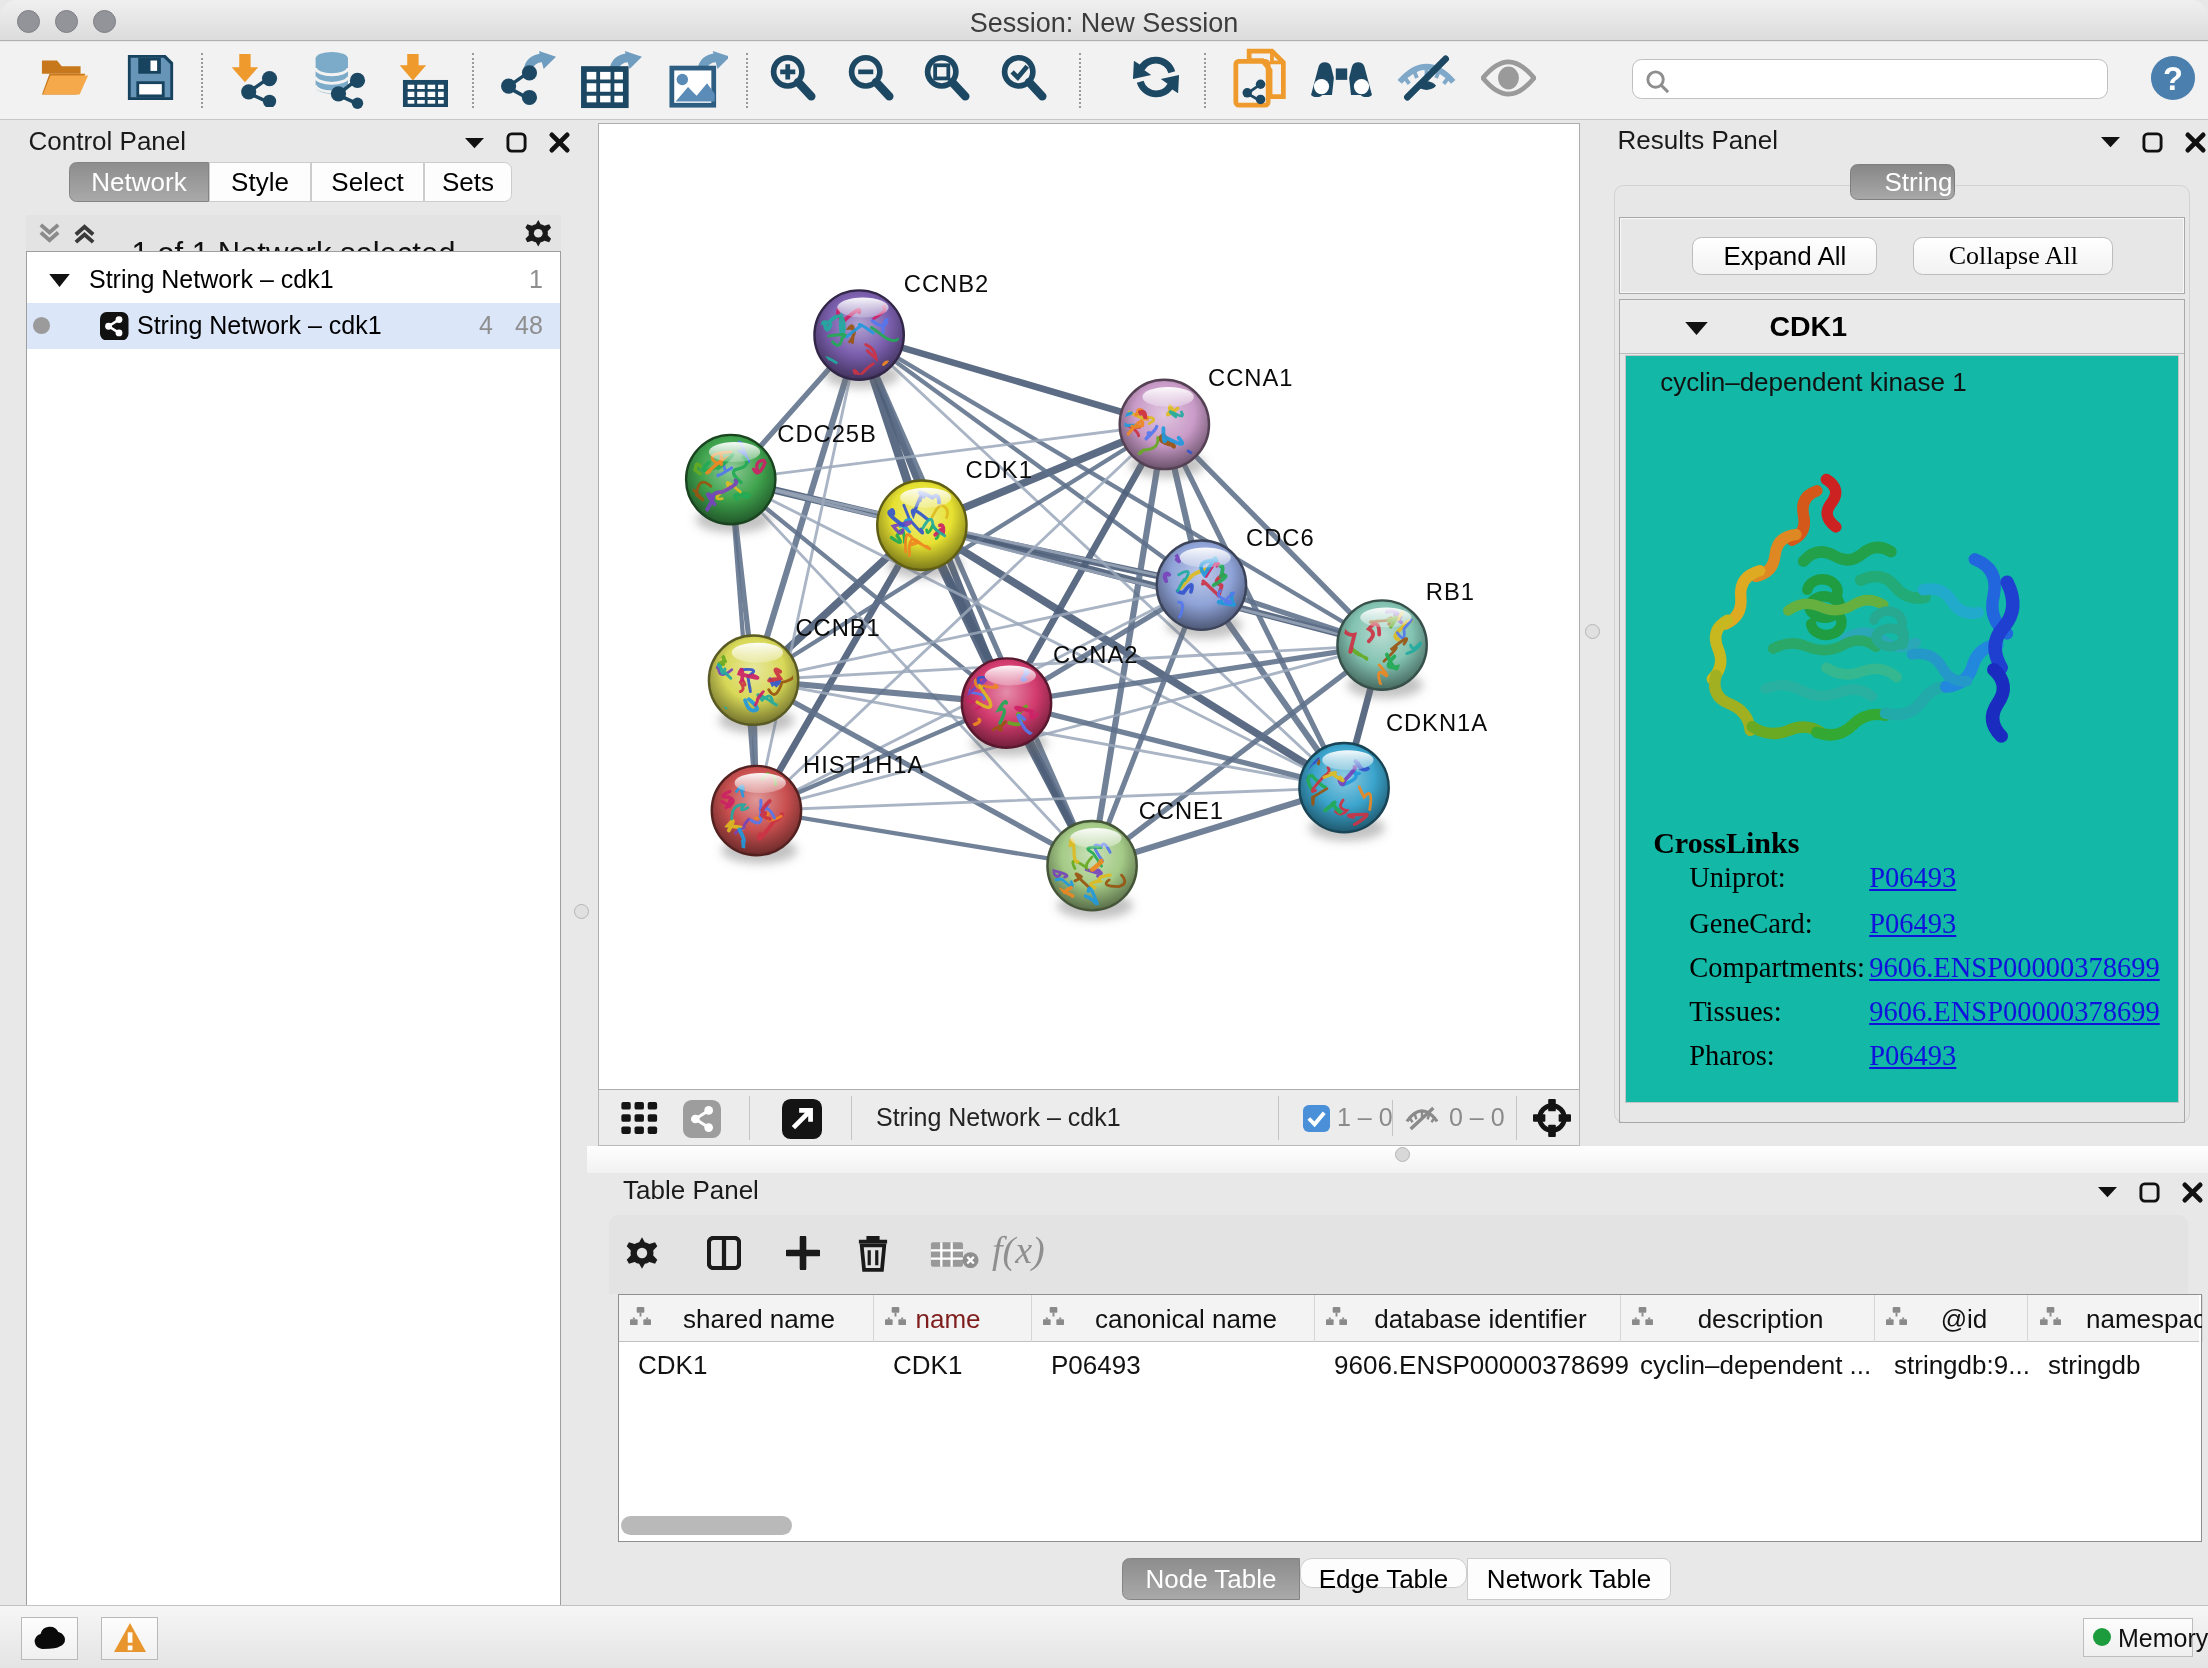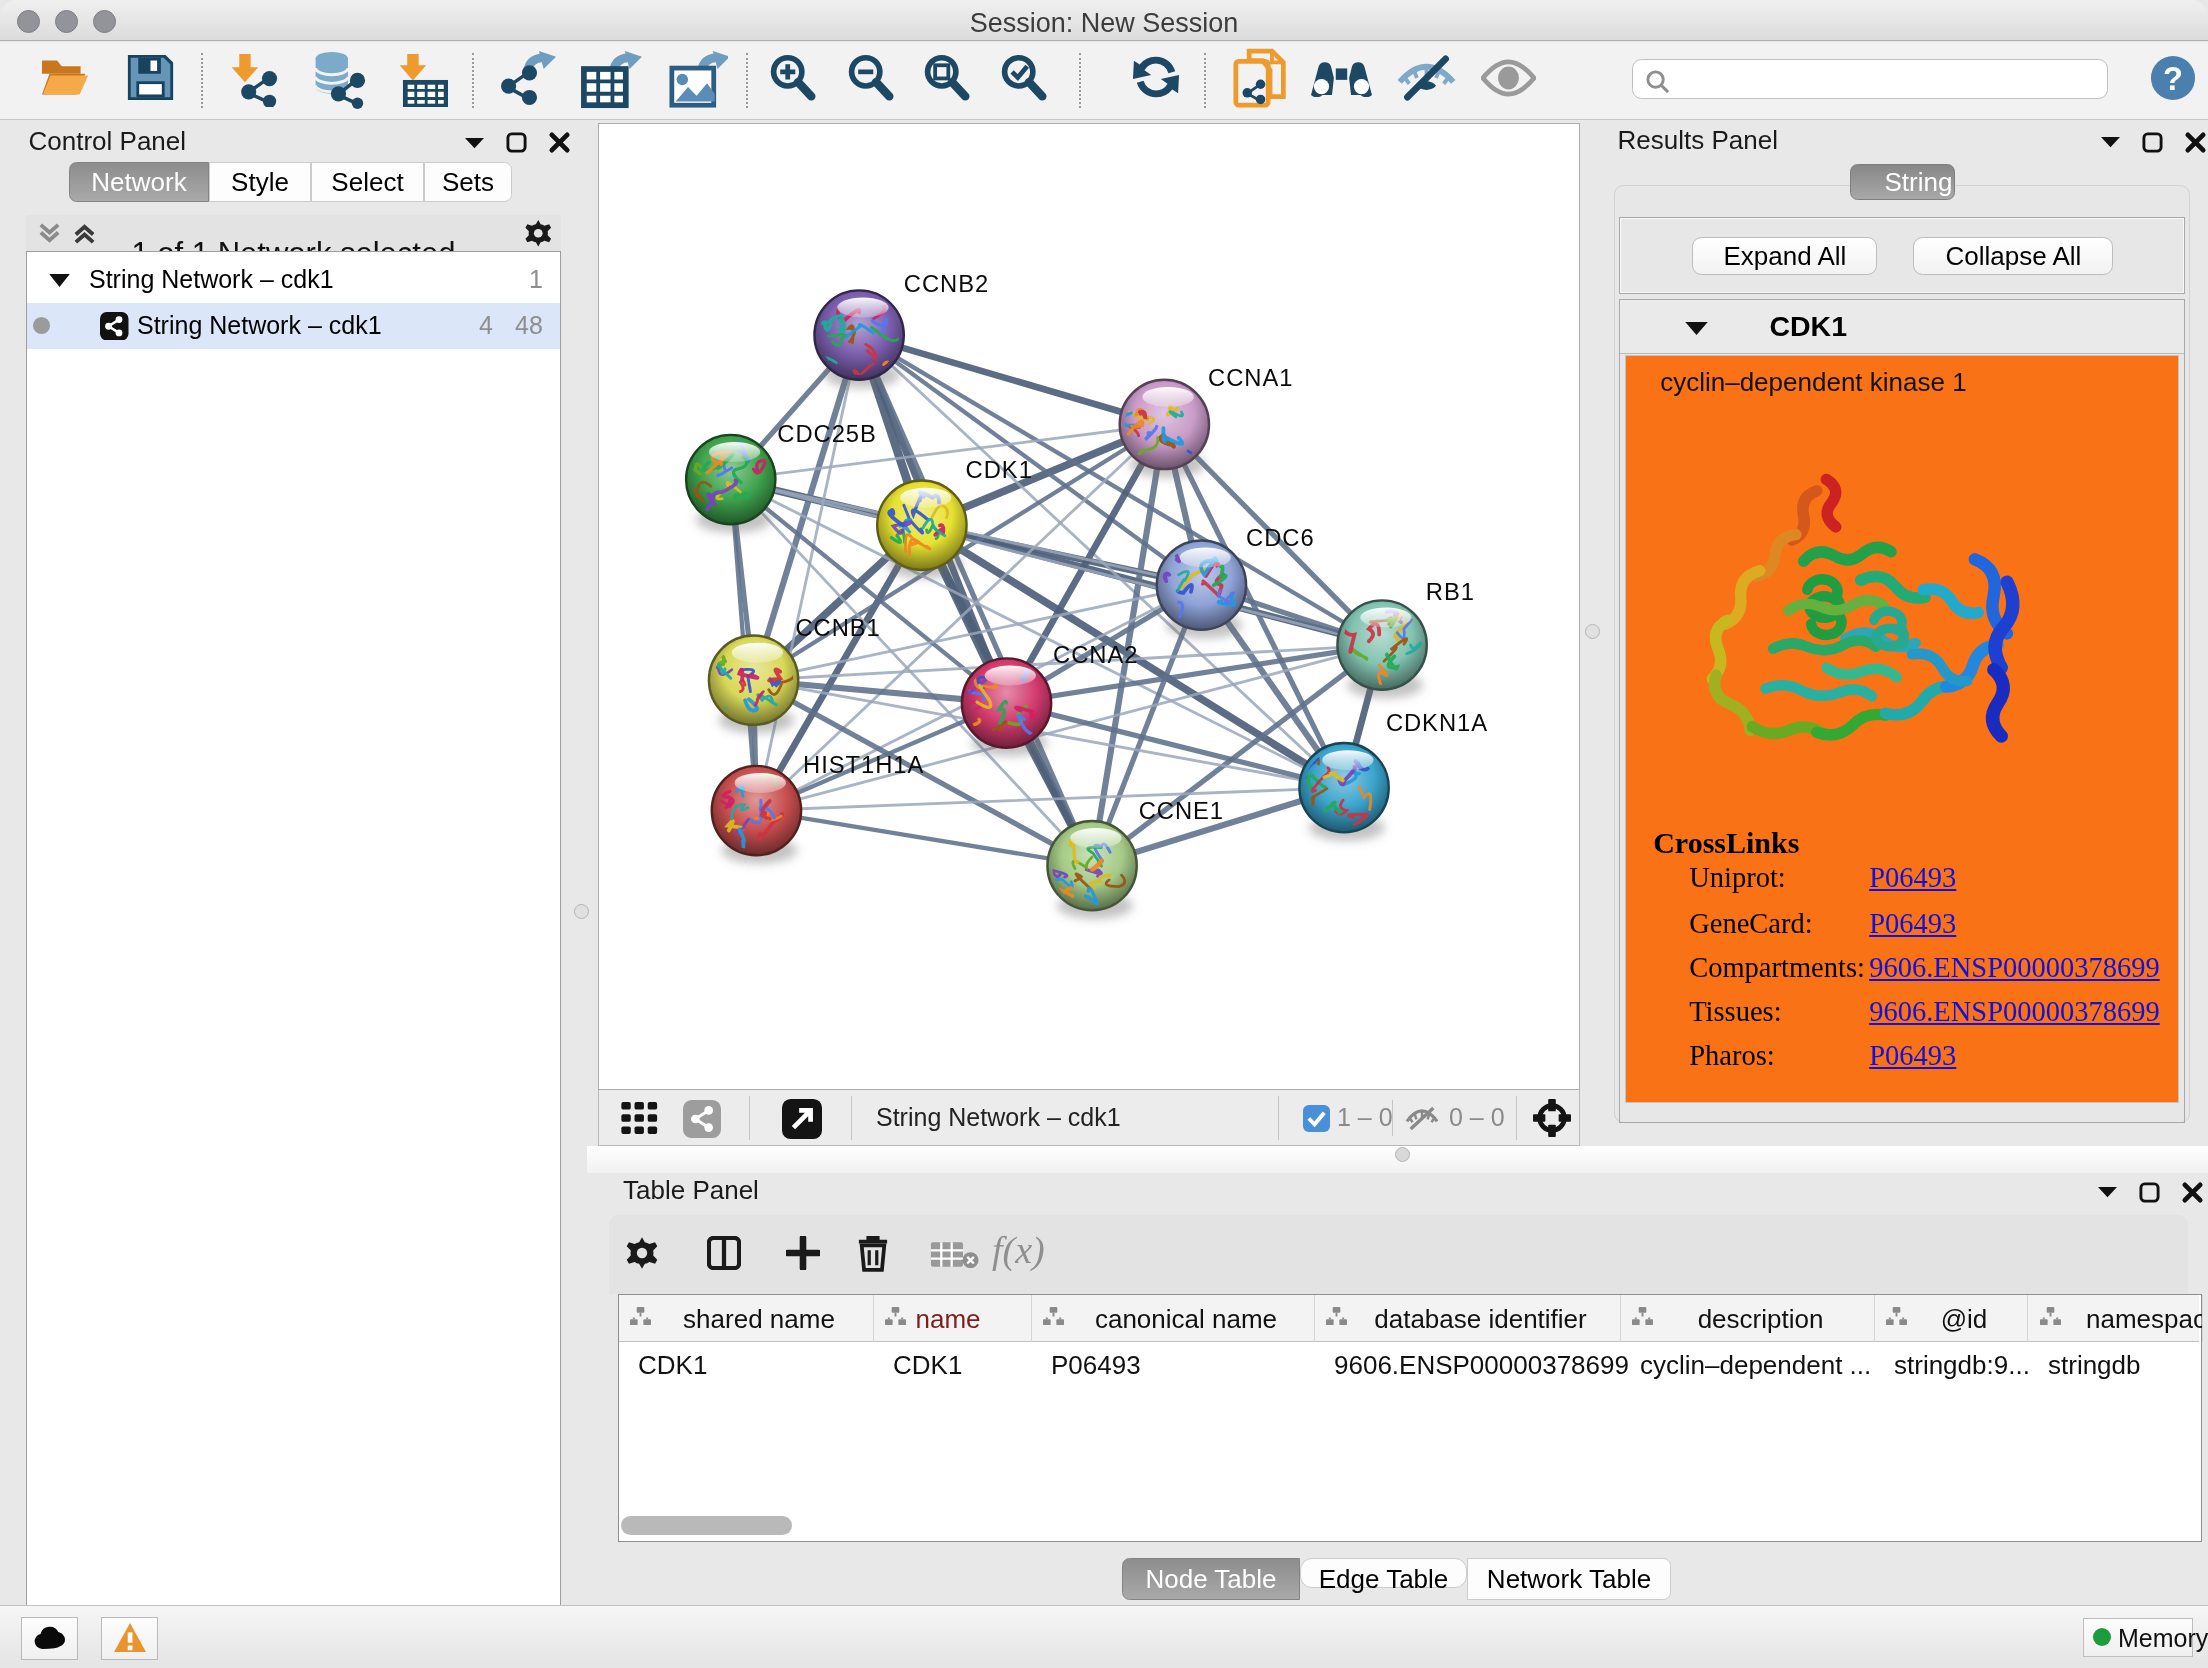--- a/index.html
+++ b/index.html
@@ -720,31 +720,31 @@
         <path d="M4 4 L20 20 M20 4 L4 20" stroke="#111" stroke-width="5" stroke-linecap="round"></path>
       </svg>
   </div>
 
   <div style="position:absolute;left:6.7px;top:65px;width:576px;height:938px;background:#e7e7e7;border:1.9px solid #d2d2d2;border-radius:9.5px;"></div>
 
   <div style="position:absolute;left:243px;top:44px;width:105px;height:36px;background:linear-gradient(#878787,#a8a8a8);border:1px solid #7e7e7e;border-radius:7.6px;color:#fff;text-align:center;font-size:26px;line-height:35px;padding-left:32px;">String</div>
 
   <div style="position:absolute;left:12.4px;top:97px;width:566px;height:77px;border:1px solid #a8a8a8;box-shadow:inset 0 0 0 1px #f8f8f8;">
     <div class="gbtn" style="position:absolute;left:72px;top:19px;width:185px;height:38px;line-height:36px;">Expand All</div>
-    <div class="gbtn" style="position:absolute;left:293px;top:19px;width:200px;height:38px;line-height:36px;">Collapse All</div>
+    <div class="gbtn" style="position:absolute;left:293px;top:19px;width:200px;height:38px;line-height:36px;font-family:Liberation Serif, serif;">Collapse All</div>
   </div>
 
   <div style="position:absolute;left:12.4px;top:179px;width:566px;height:824px;border:1px solid #a8a8a8;">
     <div style="position:absolute;left:0;top:0;width:564px;height:54px;background:#eaeaea;border-bottom:1px solid #bbb;">
       <svg style="position:absolute;left:64px;top:21px" width="25" height="15" viewBox="0 0 26 16">
           <path d="M1 1 h24 l-12 14 z" fill="#111"></path>
         </svg>
       <span style="position:absolute;left:149px;top:9.5px;font-size:28.5px;font-weight:bold;">CDK1</span>
     </div>
-    <div style="position:absolute;left:4.8px;top:55px;width:554px;height:748px;background:#f97316;border:1px solid #c4c4c4;">
+    <div style="position:absolute;left:4.8px;top:55px;width:554px;height:748px;background:#14b8a6;border:1px solid #c4c4c4;">
       <div style="position:absolute;left:34px;top:11.4px;font-size:26px;color:#111">cyclin–dependent kinase 1</div>
 
       <svg style="position:absolute;left:48px;top:112px" width="357" height="290" viewBox="0 0 375 305">
         <g fill="none" stroke-linecap="round">
           <path d="M160 12 q16 10 6 24 q-12 14 4 26" stroke="#cc2222" stroke-width="12"></path>
           <path d="M150 24 q-18 6 -14 26 q4 18 -12 26" stroke="#d4581a" stroke-width="12"></path>
           <path d="M128 70 q-20 2 -22 22 q-2 18 -20 22" stroke="#dd8822" stroke-width="12"></path>
           <path d="M90 108 q-22 6 -20 28 q2 20 -16 28" stroke="#ddaa22" stroke-width="12"></path>
           <path d="M56 160 q-18 10 -10 30 q8 18 -6 32" stroke="#c8b820" stroke-width="12"></path>
           <path d="M44 218 q-6 22 14 30 q20 8 22 28" stroke="#a0b020" stroke-width="12"></path>

